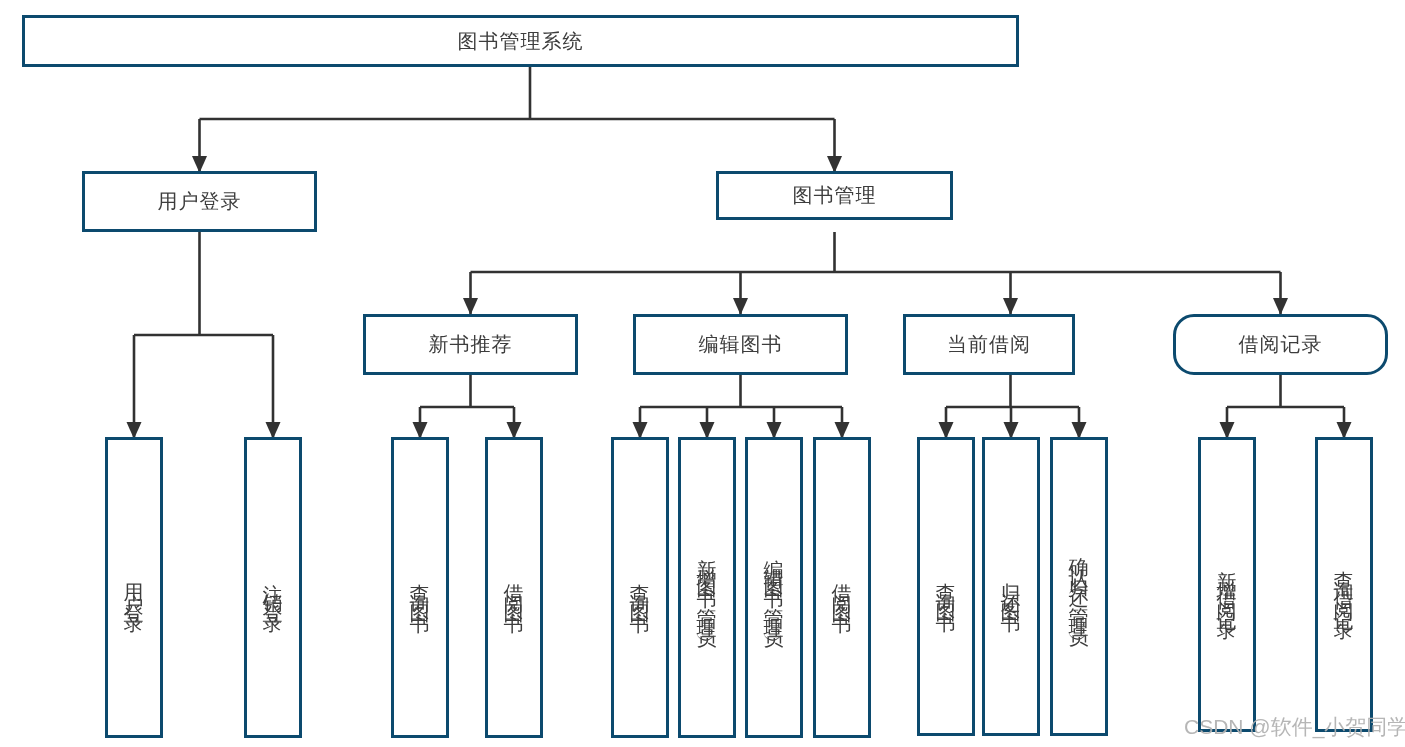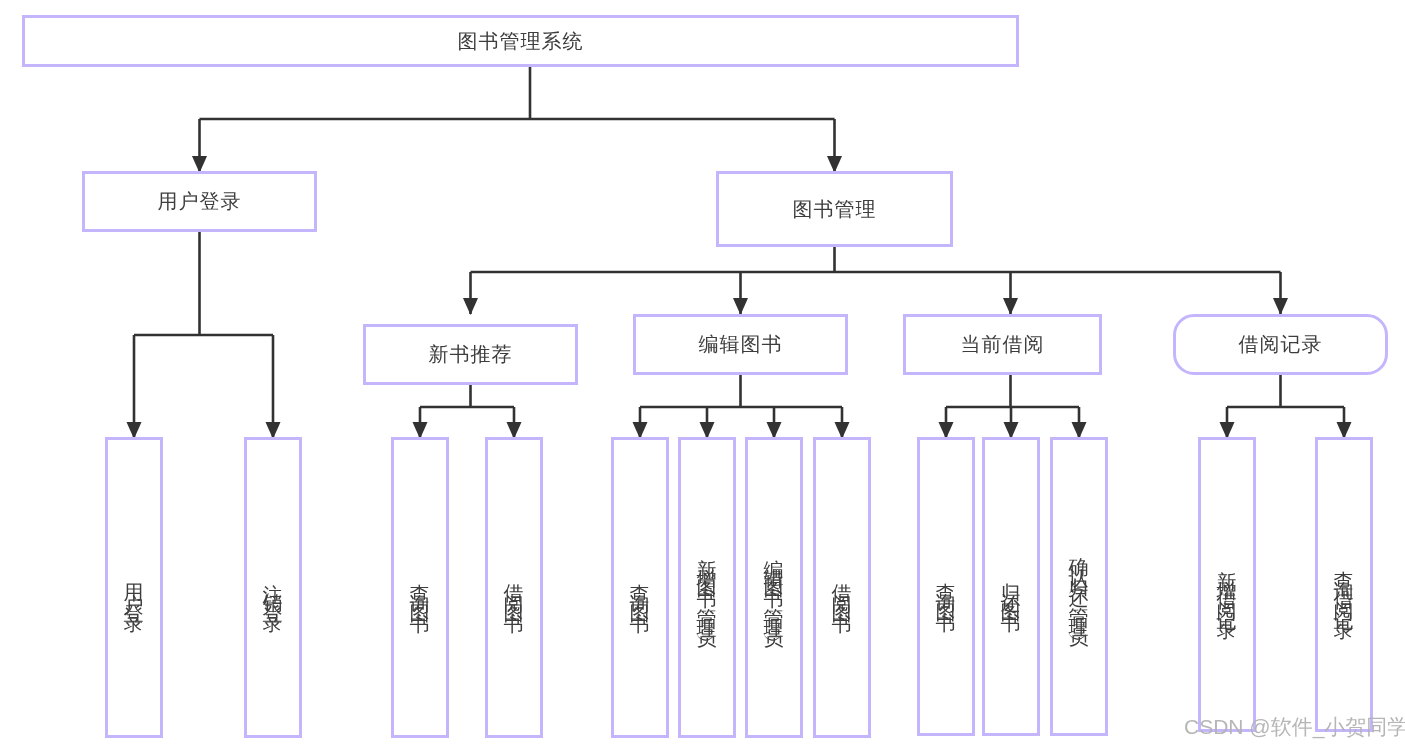--- a/index.html
+++ b/index.html
@@ -7,21 +7,21 @@
     position:relative;
     width:1405px;height:747px;
     background:#ffffff;
     font-family:"Liberation Sans","DejaVu Sans",sans-serif;
     overflow:hidden;
   }
   .wires{position:absolute;left:0;top:0;width:1405px;height:747px;}
   .box{
     position:absolute;
     box-sizing:border-box;
-    border:3px solid #c4b5fd;
+    border:3px solid #0c4a6e;
     background:#ffffff;
     display:flex;align-items:center;justify-content:center;
     color:#3d3d3d;
     font-size:20px;
     letter-spacing:1px;
   }
   .vbox .vtext{
     writing-mode:vertical-rl;
     text-orientation:mixed;
     letter-spacing:10px;
@@ -85,31 +85,31 @@
     </g>
   </svg>
 
   <div class="box" style="left:22px;top:15px;width:997px;height:52px;">
     <span>图书管理系统</span>
   </div>
 
   <div class="box" style="left:82px;top:171px;width:235px;height:61px;">
     <span>用户登录</span>
   </div>
-  <div class="box" style="left:716px;top:171px;width:237px;height:76px;">
+  <div class="box" style="left:716px;top:171px;width:237px;height:49px;">
     <span>图书管理</span>
   </div>
 
-  <div class="box" style="left:363px;top:324px;width:215px;height:61px;">
+  <div class="box" style="left:363px;top:314px;width:215px;height:61px;">
     <span>新书推荐</span>
   </div>
   <div class="box" style="left:633px;top:314px;width:215px;height:61px;">
     <span>编辑图书</span>
   </div>
-  <div class="box" style="left:903px;top:314px;width:199px;height:61px;">
+  <div class="box" style="left:903px;top:314px;width:172px;height:61px;">
     <span>当前借阅</span>
   </div>
   <div class="box" style="left:1173px;top:314px;width:215px;height:61px;border-radius:21px;">
     <span>借阅记录</span>
   </div>
 
   <div class="box vbox" style="left:105px;top:437px;width:58px;height:301px;">
     <span class="vtext">用户登录</span>
   </div>
   <div class="box vbox" style="left:244px;top:437px;width:58px;height:301px;">

